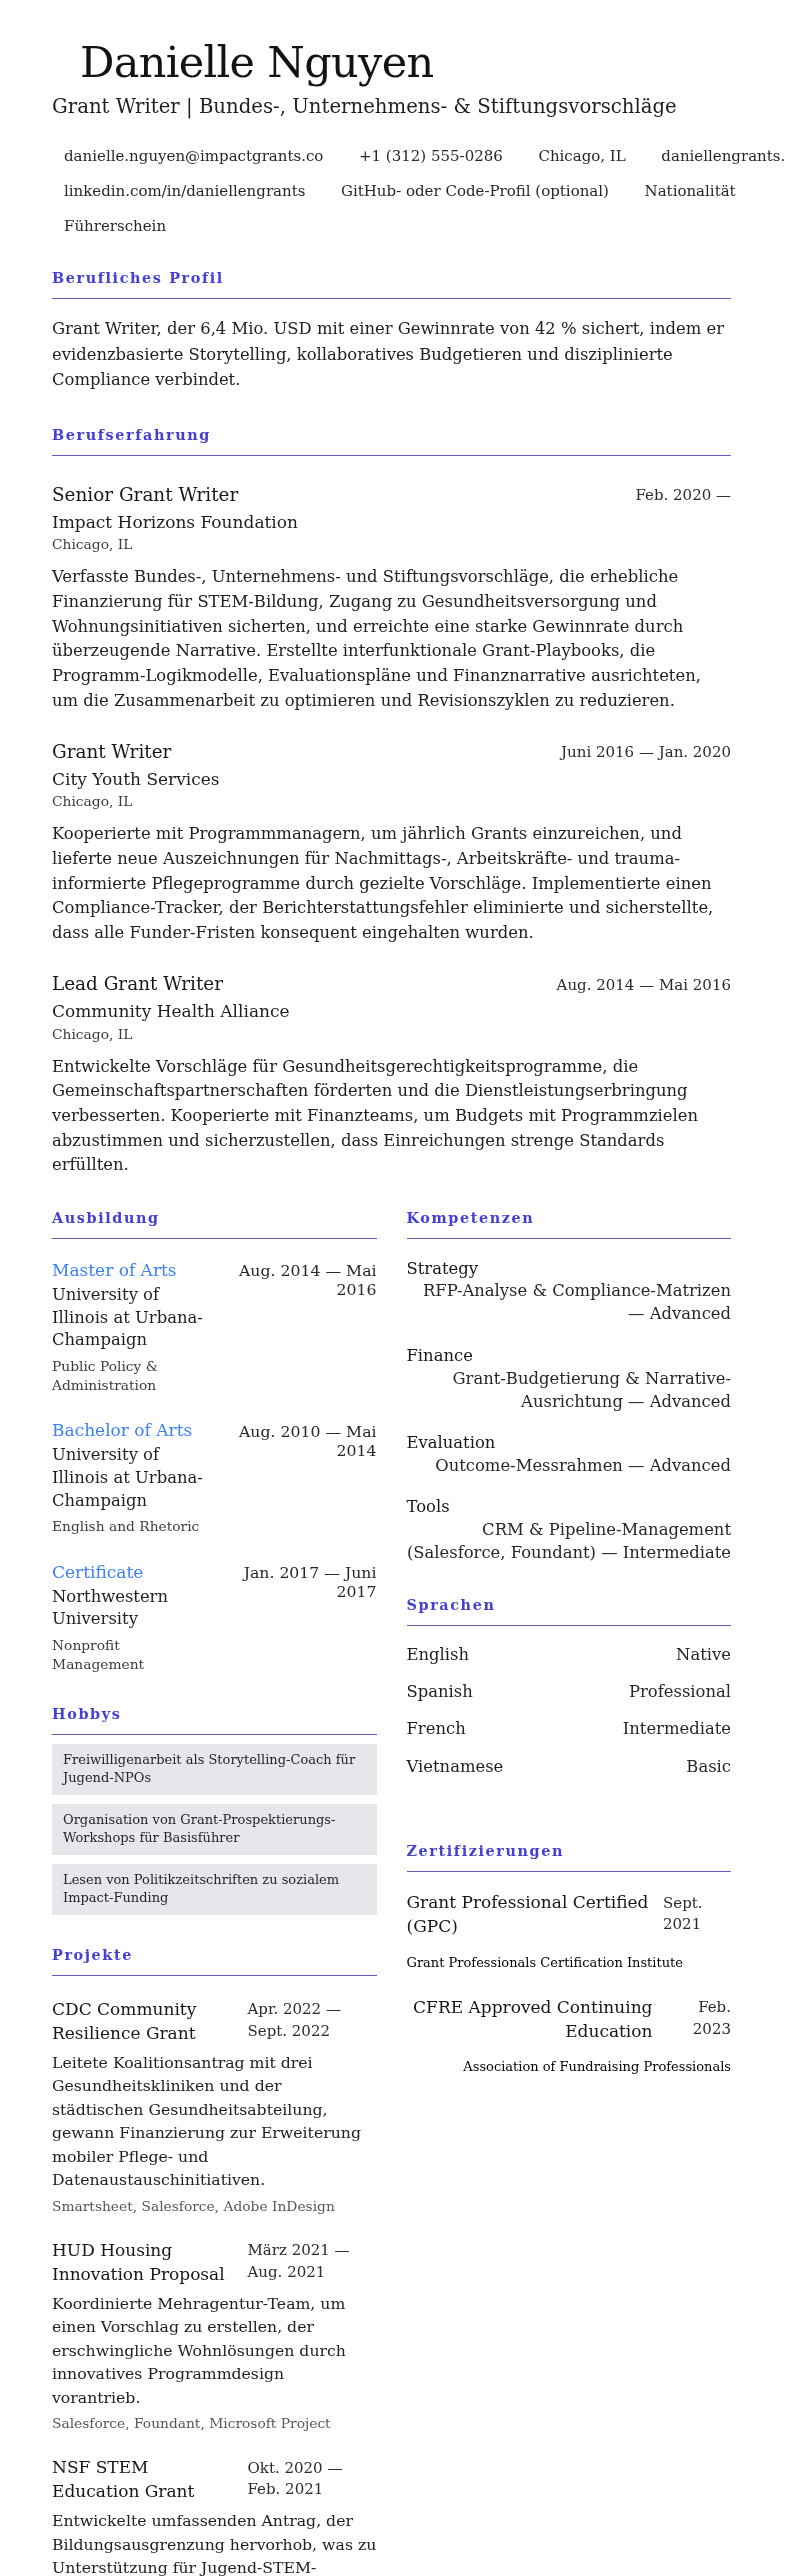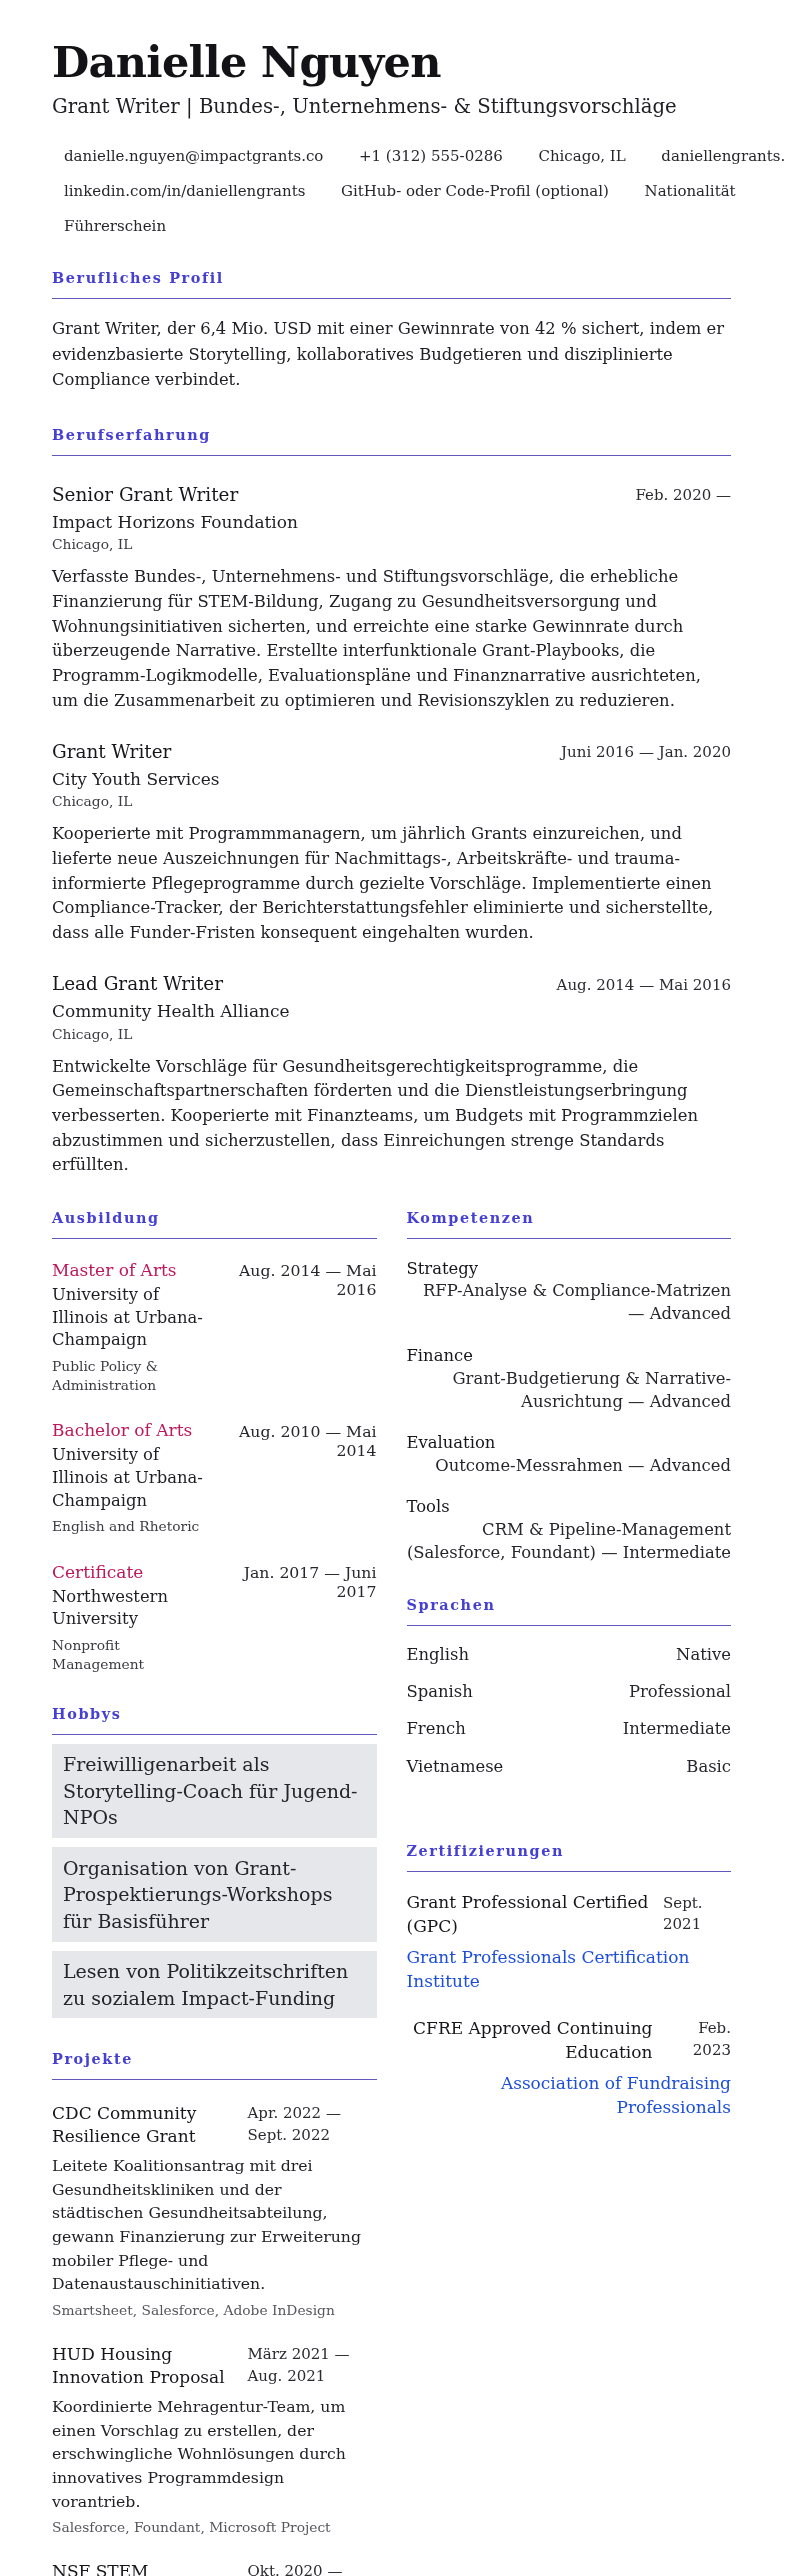--- a/index.html
+++ b/index.html
@@ -6,21 +6,21 @@
   html { background:#ffffff; }
   body {
     width:787px; min-height:2576px; margin:0 auto; background:#ffffff;
     font-family:"DejaVu Serif","Liberation Serif",serif;
     color:#1e1e24;
     -webkit-font-smoothing:antialiased;
   }
   .page { padding:38px 56px 23.6px 52px; }
 
   
-  .name { font-size:43px; font-weight:bold; color:#131317; letter-spacing:-0.7px; line-height:1.15; }
+  .name { font-size:43px; font-weight:normal; color:#131317; letter-spacing:-0.7px; line-height:1.15;margin-left:28px; }
   .headline { font-size:19.7px; color:#1e1e24; margin-top:7.9px; }
   .contact { margin-top:29px; font-size:15px; color:#26262c; }
   .contact-row { display:flex; flex-wrap:nowrap; column-gap:23.6px; margin-bottom:17px; }
   .contact-row span { white-space:nowrap;margin-left:12px; }
 
   
   .section { margin-top:34px; }
   .section-title {
     font-size:14.4px; font-weight:bold; letter-spacing:1.6px;
     color:#4540d2;
@@ -43,35 +43,35 @@
   
   .columns { display:flex; column-gap:30px; margin-top:31.5px; }
   .col { flex:1; min-width:0; }
   .col .section:first-child { margin-top:0; }
   .col .section { margin-top:31.5px; }
 
   
   .edu { display:flex; margin-top:21px; }
   .edu + .edu { margin-top:26px; }
   .edu-main { width:159px; flex-shrink:0; }
-  .edu-degree { font-size:17px; color:#be185d; }
+  .edu-degree { font-size:17px; color:#3b82f6; }
   .edu-school { font-size:16.4px; line-height:1.38; margin-top:3.9px; color:#1e1e24; }
   .edu-field { font-size:13.8px; line-height:1.35; margin-top:5.2px; color:#3b3b43; }
   .edu-date { flex:1; text-align:right; font-size:15.7px; color:#26262c; padding-top:1.3px; }
 
   
   .skill { margin-top:19.7px; }
   .skill:first-of-type { margin-top:19.7px; }
   .skill-name { font-size:16.4px; color:#17171b; }
   .skill-detail { font-size:16.4px; line-height:1.4; margin-top:2.6px; color:#26262c;text-align:right; }
 
   
   .chip {
     background:#e5e7ea; color:#24242a;
-    font-size:19px; line-height:1.4;
+    font-size:13px; line-height:1.4;
     padding:7.2px 11px; margin-top:9.2px;
   }
   .chip:first-of-type { margin-top:17px; }
 
   
   .lang-row { display:flex; justify-content:space-between; align-items:baseline; margin-top:18.4px; font-size:16.4px; }
   .lang-row:first-of-type { margin-top:21px; }
   .lang-name { color:#1e1e24; }
   .lang-level { color:#26262c; }
 
@@ -83,21 +83,21 @@
   .proj-date { width:129px; flex-shrink:0; font-size:15px; line-height:1.45; color:#2a2a30; padding-top:1.3px; }
   .proj-desc { font-size:15.7px; line-height:1.5; margin-top:5.2px; color:#202026; }
   .proj-tools { font-size:13.8px; margin-top:5.9px; color:#56565e; }
 
   
   .cert { margin-top:19.7px; }
   .cert + .cert { margin-top:23.6px;text-align:right; }
   .cert-head { display:flex; }
   .cert-title { flex:1; font-size:17px; line-height:1.4; color:#17171b; padding-right:10.5px; }
   .cert-date { width:68px; flex-shrink:0; font-size:15px; line-height:1.45; color:#2a2a30; padding-top:1.3px; }
-  .cert-issuer { font-size:17px; line-height:1.4; margin-top:7px; color:#1d4ed8; }
+  .cert-issuer { font-size:13px; line-height:1.4; margin-top:15px; color:#000000; }
 </style>
 </head>
 <body>
 
 <div class="page">
 
   <header>
     <h1 class="name">Danielle Nguyen</h1>
     <div class="headline">Grant Writer | Bundes-, Unternehmens- &amp; Stiftungsvorschläge</div>
 

